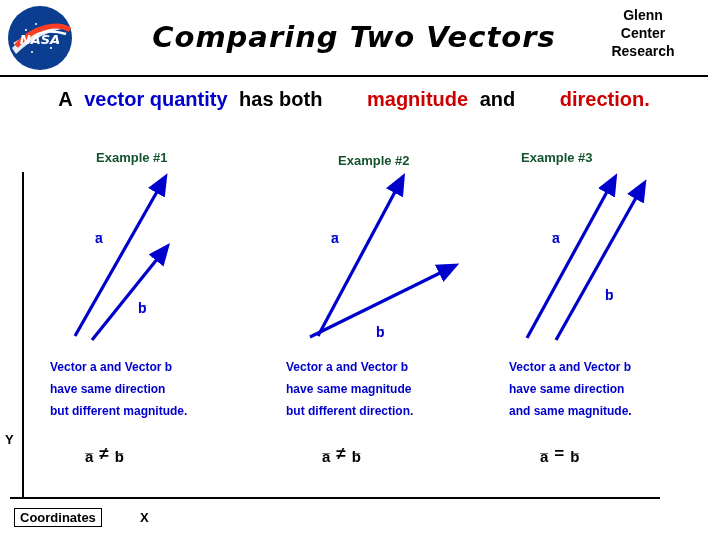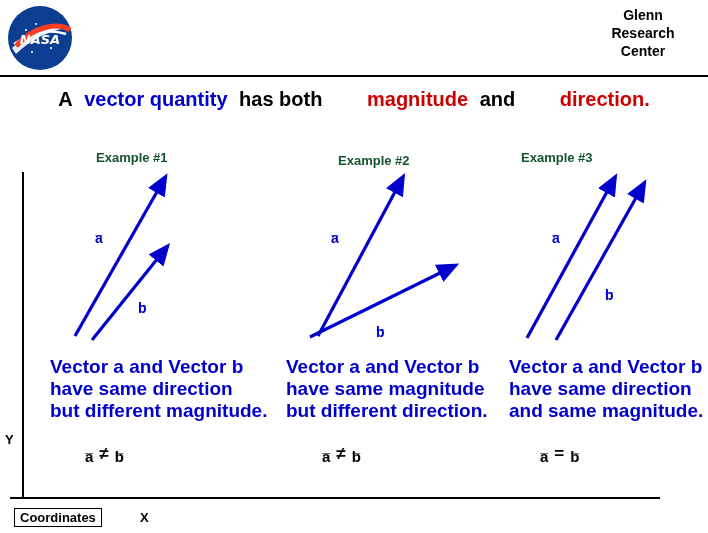--- a/index.html
+++ b/index.html
@@ -69,21 +69,21 @@
     position:absolute;left:0;top:0;width:708px;height:533px;pointer-events:none;
   }
   
   .vname{
     position:absolute;font-size:14px;font-weight:bold;color:#0000cc;
     text-align:center;line-height:11px;
   }
   .vname .bar{display:block;font-size:13px;line-height:7px;}
   
   .desc{
-    position:absolute;font-size:19px;font-weight:bold;color:#0000cc;
+    position:absolute;font-size:12px;font-weight:bold;color:#0000cc;
     line-height:22px;white-space:nowrap;
   }
   
   .eq{
     position:absolute;color:#000000;font-weight:bold;
     display:flex;align-items:flex-end;gap:6px;
   }
   .eq .term{
     font-size:15px;font-weight:bold;text-align:center;line-height:11px;color:#000000;
   }
@@ -107,25 +107,26 @@
         <circle cx="20" cy="26" r="1.1"></circle>
         <circle cx="30" cy="20" r="1"></circle>
         <circle cx="45" cy="44" r="1.1"></circle>
         <circle cx="52" cy="38" r="1"></circle>
         <circle cx="26" cy="48" r="1"></circle>
       </g>
       <text x="34" y="40" text-anchor="middle" font-family="DejaVu Sans, sans-serif" font-size="13" font-style="italic" font-weight="bold" fill="#ffffff">NASA</text>
     </svg>
   </div>
 
+  <div class="title">Comparing Two Vectors</div>
 
   <div class="grc">
     <div>Glenn</div>
+    <div>Center</div>
     <div>Research</div>
-    <div>Center</div>
   </div>
 </div>
 <div class="header-rule"></div>
 
 <div class="subtitle">
   <span>A</span>
   <span class="blue">vector  quantity</span>
   <span>has  both</span>
   <span class="red">magnitude</span>
   <span>and</span>

